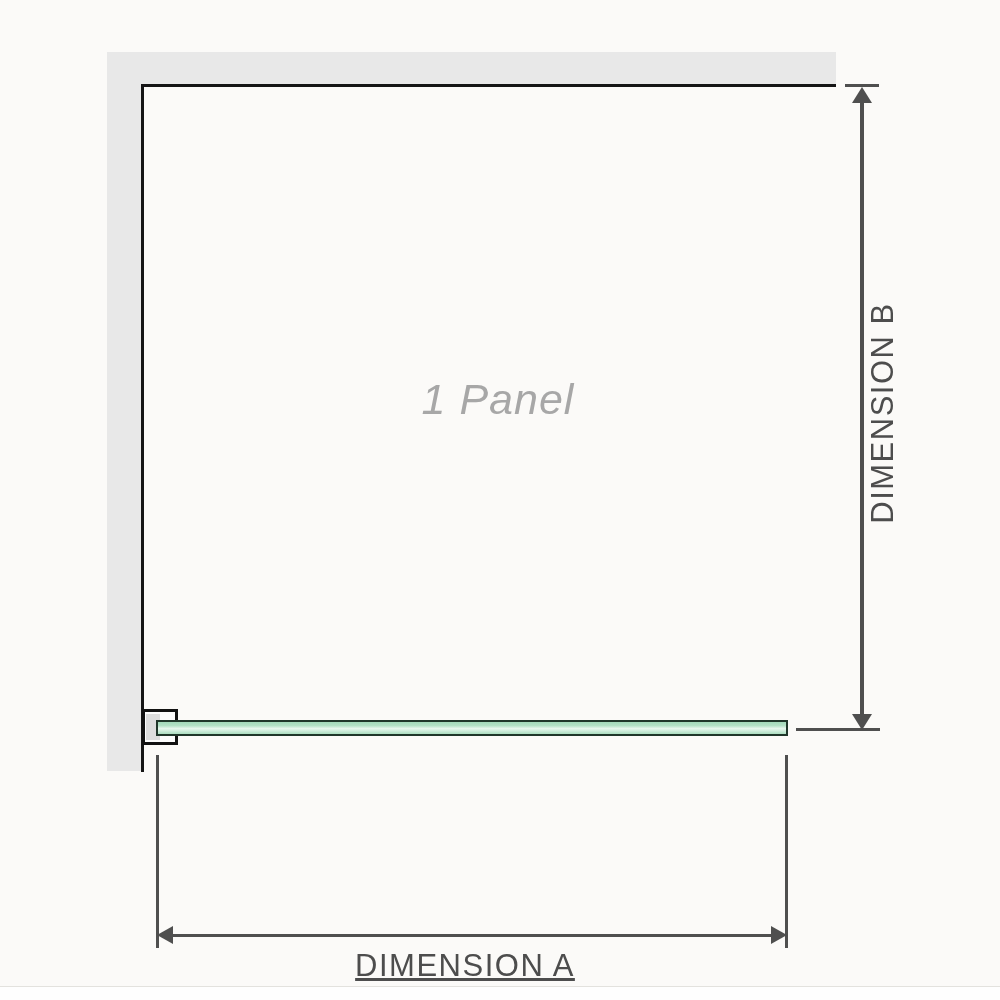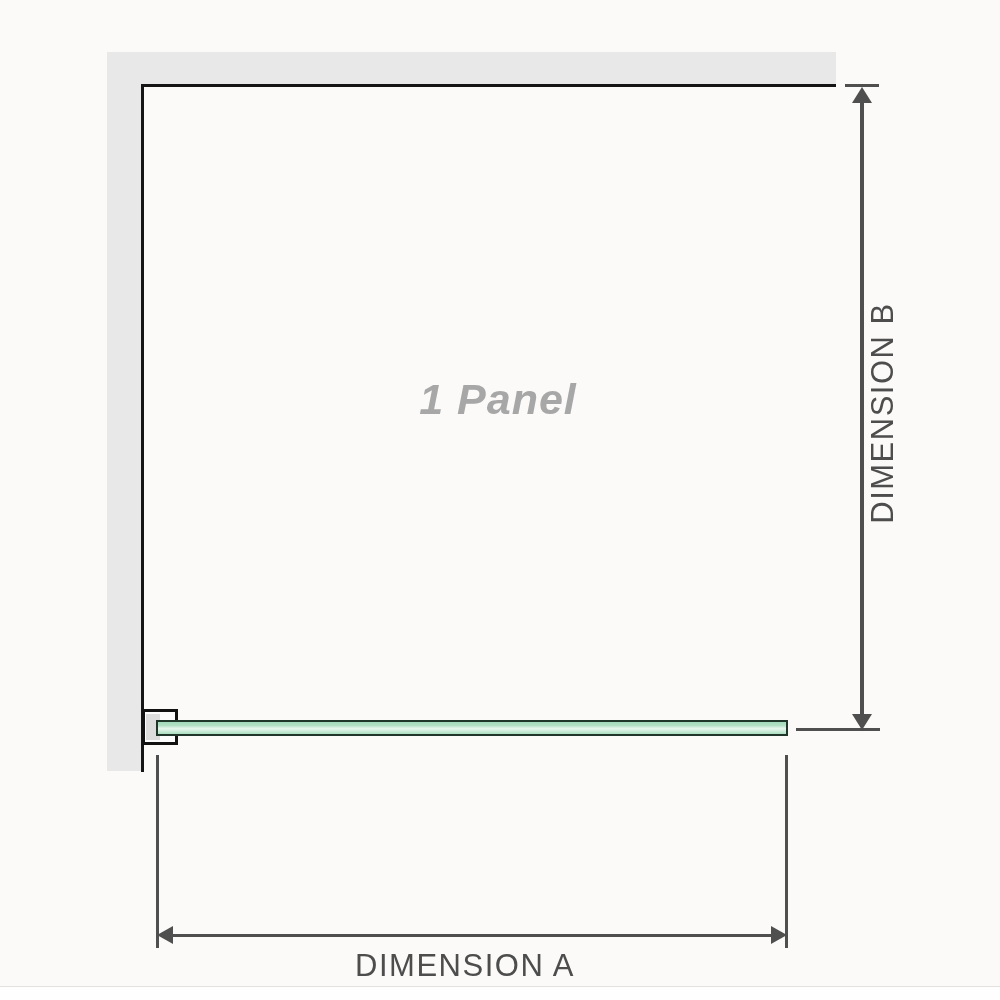--- a/index.html
+++ b/index.html
@@ -22,21 +22,21 @@
 
   
   .edge{background:var(--panel-edge,#151515);}
   .edge-top{left:141px;top:84px;width:695px;height:3px;}
   .edge-left{left:141px;top:84px;width:3px;height:688px;}
 
   
   .panel-label{
     left:498px;top:399px;
     transform:translate(-50%,-50%);
-    font-size:43px;font-style:italic;font-weight:700;
+    font-size:43px;font-style:italic;font-weight:400;
     letter-spacing:1px;white-space:nowrap;
     color:var(--panel-label-text,#a7a7a7);
   }
 
   
   .bracket{
     left:142px;top:709px;width:36px;height:36px;
     box-sizing:border-box;
     border:3px solid var(--bracket-border,#121212);
     background:#fcfcfc;
@@ -92,20 +92,21 @@
 
   
   .dim-label{
     font-size:31px;font-weight:300;
     letter-spacing:1.5px;white-space:nowrap;
     color:var(--dimension-text,#4d4d4d);
   }
   .dim-a-label{
     left:465px;top:966px;
     transform:translate(-50%,-50%);
+    text-decoration:underline;
   }
   .dim-b-label{
     left:883px;top:413px;
     transform:translate(-50%,-50%) rotate(-90deg);
   }
 
   
   .bottom-divider{left:0;top:986px;width:1000px;height:1px;background:var(--bottom-divider,#e3e2de);}
   .bottom-strip{left:0;top:987px;width:1000px;height:13px;background:#fefefe;}
 </style>

